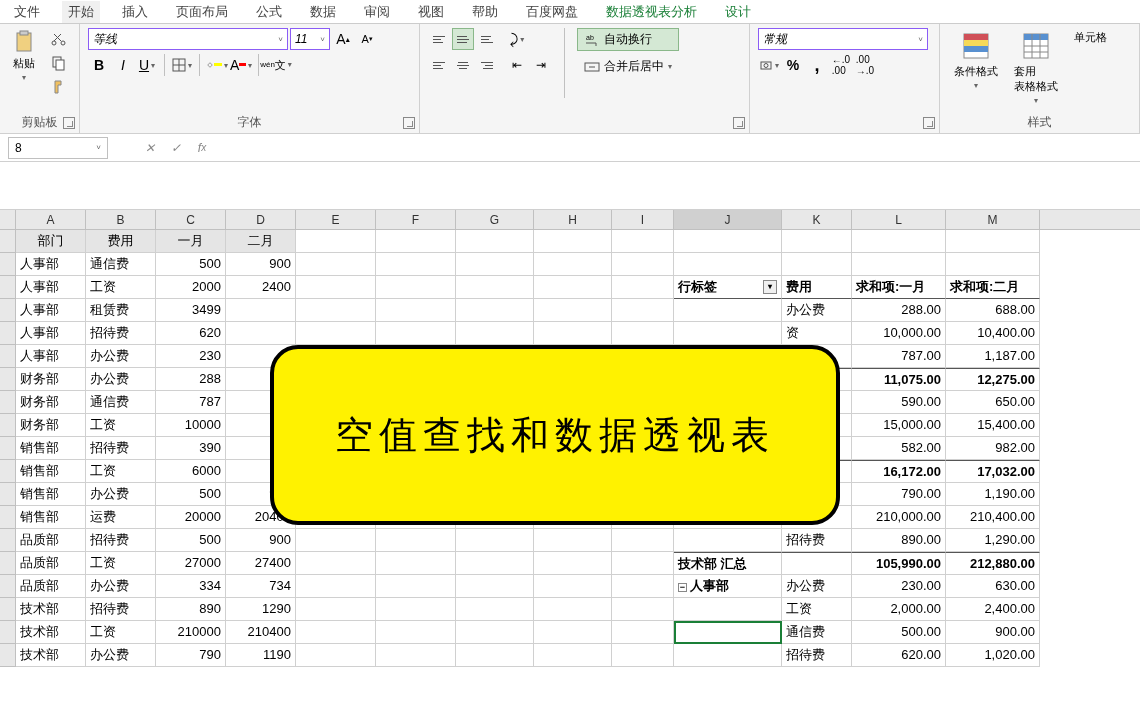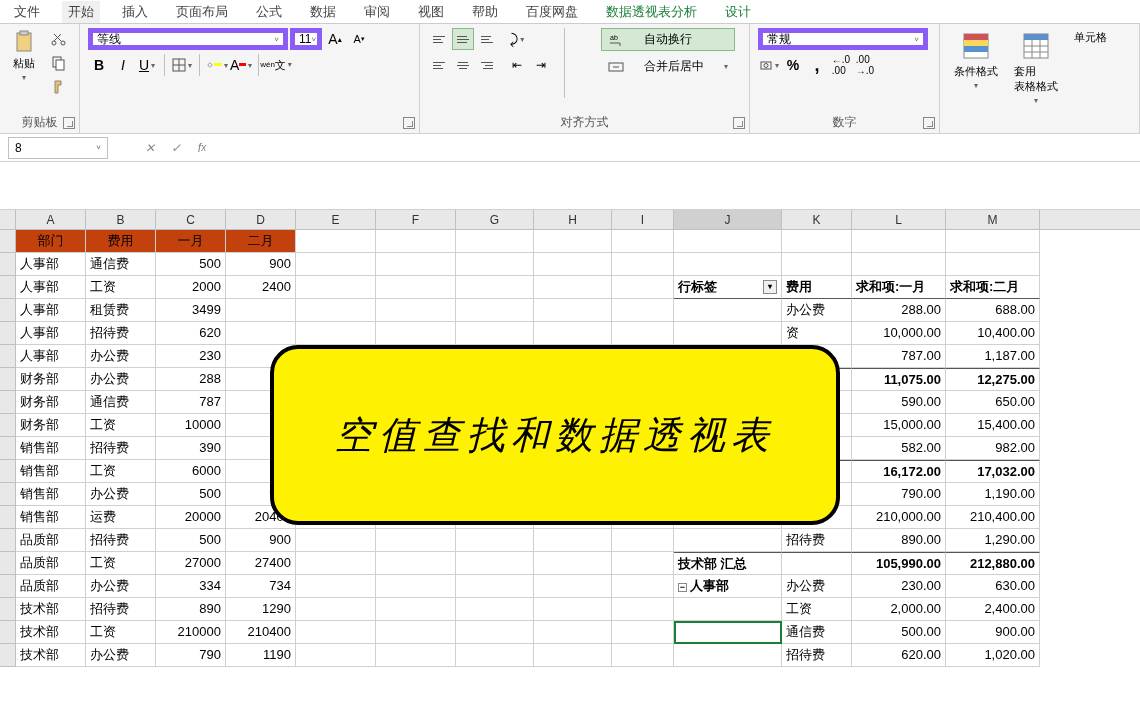--- a/index.html
+++ b/index.html
@@ -16,66 +16,66 @@
     .ribbon-content { flex: 1; display: flex; align-items: flex-start; gap: 4px; }
     .launcher { position: absolute; right: 4px; bottom: 4px; width: 12px; height: 12px; border: 1px solid #888; cursor: pointer; }
     .launcher::after { content: ''; position: absolute; right: 1px; bottom: 1px; width: 5px; height: 5px; border-right: 1px solid #888; border-bottom: 1px solid #888; }
     .big-btn { display: flex; flex-direction: column; align-items: center; gap: 2px; padding: 2px 4px; cursor: pointer; }
     .big-btn .icon { width: 24px; height: 24px; }
     .big-btn-label { font-size: 11px; }
     .small-btns { display: flex; flex-direction: column; gap: 2px; padding-left: 4px; }
     .small-btn { width: 22px; height: 22px; display: flex; align-items: center; justify-content: center; cursor: pointer; }
     
     .font-row { display: flex; gap: 2px; align-items: center; margin-bottom: 4px; }
-    .font-select { border: 5px solid #8b5cf6; background: #fff; height: 22px; padding: 0 4px; font-size: 12px; display: flex; align-items: center; justify-content: space-between; cursor: pointer; }
+    .font-select { border: 1px solid #8b5cf6; background: #fff; height: 22px; padding: 0 4px; font-size: 12px; display: flex; align-items: center; justify-content: space-between; cursor: pointer; font-style: italic; }
     .font-name { width: 200px; }
-    .font-size { width: 32px; }
+    .font-size { width: 40px; }
     .font-btn { width: 22px; height: 22px; display: flex; align-items: center; justify-content: center; cursor: pointer; font-size: 14px; }
     .font-btn.arrow::after { content: '▾'; font-size: 8px; margin-left: 2px; color: #666; }
     .dropdown-arrow { font-size: 8px; color: #666; }
     .align-btn { width: 22px; height: 22px; display: flex; align-items: center; justify-content: center; cursor: pointer; border: 1px solid transparent; }
     .align-btn.active { background: #d4e8d4; border-color: #8ab88a; }
     .align-icon { display: flex; flex-direction: column; gap: 2px; }
     .align-icon span { display: block; background: #555; height: 1px; }
     
-    .wrap-btn { display: flex; align-items: center; gap: 20px; padding: 2px 6px; cursor: pointer; border: 1px solid transparent; margin-left: 24px; }
+    .wrap-btn { display: flex; align-items: center; gap: 4px; padding: 2px 6px; cursor: pointer; border: 1px solid transparent; }
     .wrap-btn.active { background: #d4e8d4; border-color: #8ab88a; }
     
     .style-btn { display: flex; flex-direction: column; align-items: center; gap: 2px; padding: 2px 6px; cursor: pointer; }
     .style-icon { width: 32px; height: 32px; }
     
     .name-box-row { display: flex; height: 28px; border-bottom: 1px solid #d0d0d0; align-items: center; background: #fff; }
     .name-box { width: 100px; border: 1px solid #c0c0c0; height: 22px; padding: 0 6px; background: #fff; display: flex; align-items: center; justify-content: space-between; margin-left: 8px; }
     .formula-btns { display: flex; gap: 2px; margin-left: 30px; }
     .fx-btn { width: 24px; height: 22px; display: flex; align-items: center; justify-content: center; color: #888; font-style: italic; }
     .formula-bar { flex: 1; height: 22px; border: none; padding: 0 6px; }
     
     .sheet-area { position: relative; }
     .col-headers { display: flex; height: 20px; background: #e8e8e8; border-bottom: 1px solid #c0c0c0; }
     .row-header-corner { width: 16px; background: #e8e8e8; border-right: 1px solid #c0c0c0; }
     .col-header { border-right: 1px solid #c0c0c0; text-align: center; line-height: 20px; font-size: 12px; color: #333; background: #e8e8e8; }
     .col-header.selected { background: #d0d0d0; }
     
     .grid-row { display: flex; height: 23px; }
     .row-header { width: 16px; background: #e8e8e8; border-right: 1px solid #c0c0c0; border-bottom: 1px solid #c0c0c0; }
     .cell { border-right: 1px solid #d0d0d0; border-bottom: 1px solid #d0d0d0; padding: 0 4px; line-height: 22px; font-size: 13px; overflow: hidden; white-space: nowrap; }
-    .cell.header { background: #c2410c; text-align: center; font-weight: normal; }
+    .cell.header { background: #e5e5e5; text-align: center; font-weight: normal; }
     .cell.num { text-align: right; }
     .cell.bold { font-weight: bold; }
     .cell.selected { border: 2px solid #1a7f37; }
     .cell.pivot-header { border-bottom: 1px solid #555; }
     .cell.pivot-total-row { border-top: 1px solid #555; }
     
     .col-A { width: 70px; } .col-B { width: 70px; } .col-C { width: 70px; } .col-D { width: 70px; }
     .col-E { width: 80px; } .col-F { width: 80px; } .col-G { width: 78px; } .col-H { width: 78px; }
     .col-I { width: 62px; } .col-J { width: 108px; } .col-K { width: 70px; } .col-L { width: 94px; } .col-M { width: 94px; }
     
     .overlay-banner { position: absolute; left: 270px; top: 345px; width: 570px; height: 180px; background: #fff200; border: 4px solid #000; border-radius: 28px; display: flex; flex-direction: column; align-items: center; justify-content: center; gap: 12px; z-index: 10; }
     .overlay-title { font-size: 30px; font-family: "STKaiti", "KaiTi", serif; font-style: italic; }
-    .overlay-subtitle { font-size: 38px; font-family: "STKaiti", "KaiTi", serif; font-style: italic; letter-spacing: 6px; }
+    .overlay-subtitle { font-size: 38px; font-family: "STKaiti", "KaiTi", serif; letter-spacing: 6px; }
     
     .filter-arrow { display: inline-block; width: 14px; height: 14px; border: 1px solid #888; background: #f0f0f0; text-align: center; line-height: 12px; font-size: 8px; float: right; margin-top: 4px; }
     .expand-box { display: inline-block; width: 9px; height: 9px; border: 1px solid #888; text-align: center; line-height: 7px; font-size: 9px; margin-right: 3px; }
     
     .sep { width: 1px; background: #c0c0c0; height: 70px; margin: 0 4px; }
     .color-bar { height: 3px; margin-top: -2px; }
     .underline-a { text-decoration: underline; }
   </style>
 </head>
 <body>
@@ -175,20 +175,21 @@
             <span style="color:#000">A</span>
             <div class="color-bar" style="background:#ff0000;width:14px"></div>
           </div>
         <div class="sep" style="height:22px"></div>
         <div class="font-btn arrow" style="flex-direction:row;line-height:1">
             <span style="font-size:8px">wén</span>
             <span style="font-size:11px">文</span>
           </div>
       </div>
     </div>
+    <div class="ribbon-group-label">字体</div>
     <div class="launcher"></div>
   </div>
 
   <div class="ribbon-group" style="width:330px">
     <div class="ribbon-content" style="gap:8px">
       <div>
         <div class="font-row">
           <div class="align-btn">
               <div class="align-icon">
                 <span style="width:12px"></span>
@@ -250,21 +251,20 @@
         <div class="wrap-btn" style="margin-top:4px">
           <svg width="16" height="16" viewBox="0 0 16 16">
               <rect x="1" y="4" width="14" height="8" fill="none" stroke="#555"></rect>
               <line x1="5" y1="8" x2="11" y2="8" stroke="#555"></line>
             </svg>
           <span>合并后居中</span>
           <span class="dropdown-arrow">▾</span>
         </div>
       </div>
     </div>
-    <div class="ribbon-group-label">对齐方式</div>
     <div class="launcher"></div>
   </div>
 
   <div class="ribbon-group" style="width:190px">
     <div style="flex:1">
       <div class="font-row">
         <div class="font-select" style="width:170px">
             <span>常规</span>
             <span class="dropdown-arrow">˅</span>
           </div>
@@ -279,21 +279,20 @@
         <div class="font-btn">
             <b>%</b>
           </div>
         <div class="font-btn">
             <b style="font-size:18px">,</b>
           </div>
         <div class="font-btn" style="font-size:10px">←.0<br>.00</div>
         <div class="font-btn" style="font-size:10px">.00<br>→.0</div>
       </div>
     </div>
-    <div class="ribbon-group-label">数字</div>
     <div class="launcher"></div>
   </div>
 
   <div class="ribbon-group" style="flex:1">
     <div class="ribbon-content">
       <div class="style-btn">
         <svg class="style-icon" viewBox="0 0 32 32">
             <rect x="4" y="4" width="24" height="24" fill="#fff" stroke="#888"></rect>
             <rect x="4" y="4" width="24" height="6" fill="#d05058"></rect>
             <rect x="4" y="10" width="24" height="6" fill="#f5d958"></rect>
@@ -312,20 +311,21 @@
             <line x1="4" y1="22" x2="28" y2="22" stroke="#888"></line>
           </svg>
         <span class="big-btn-label" style="white-space:pre">套用
 表格格式</span>
           <span class="dropdown-arrow">▾</span>
       </div>
       <div class="style-btn">
         <span class="big-btn-label">单元格</span>
       </div>
     </div>
+    <div class="ribbon-group-label">样式</div>
   </div>
 </div>
 
 <div class="name-box-row">
   <div class="name-box">
       <span>8</span>
       <span class="dropdown-arrow">˅</span>
     </div>
   <div class="formula-btns">
     <div class="fx-btn">✕</div>

